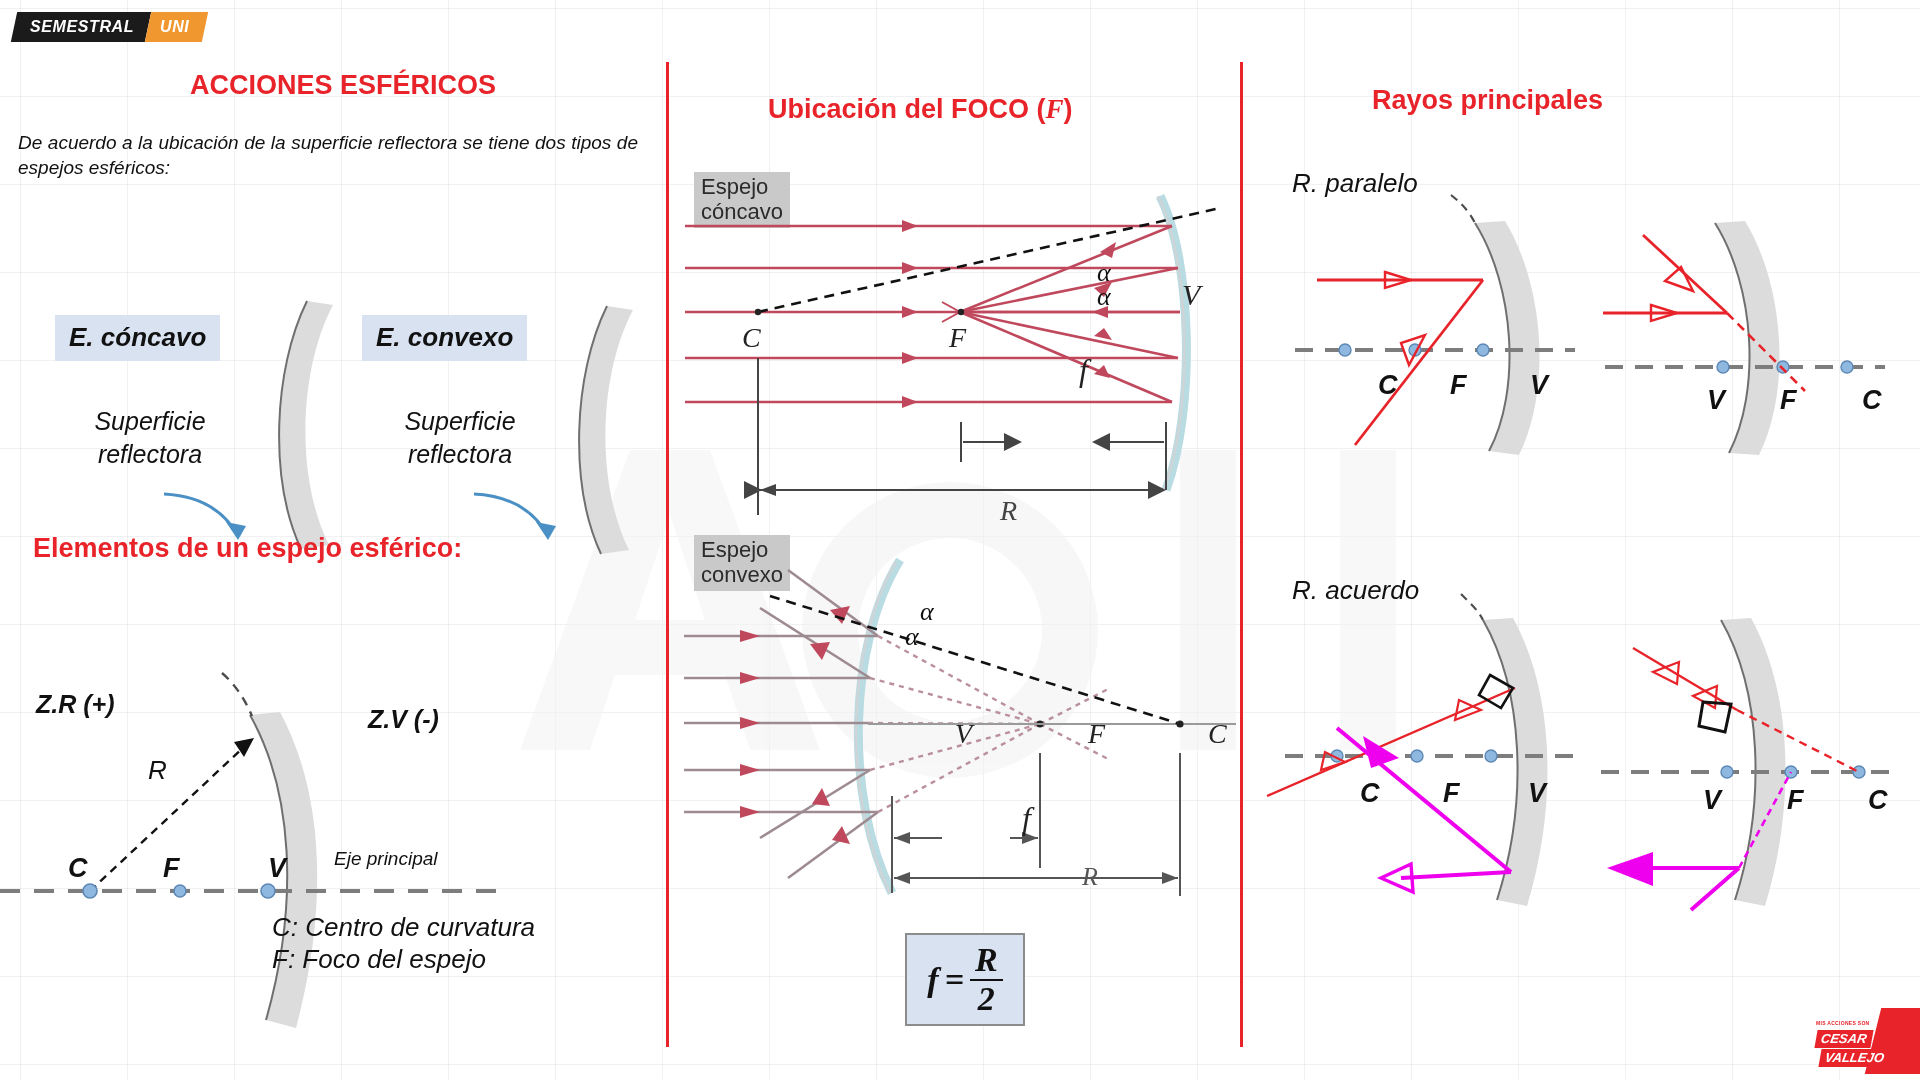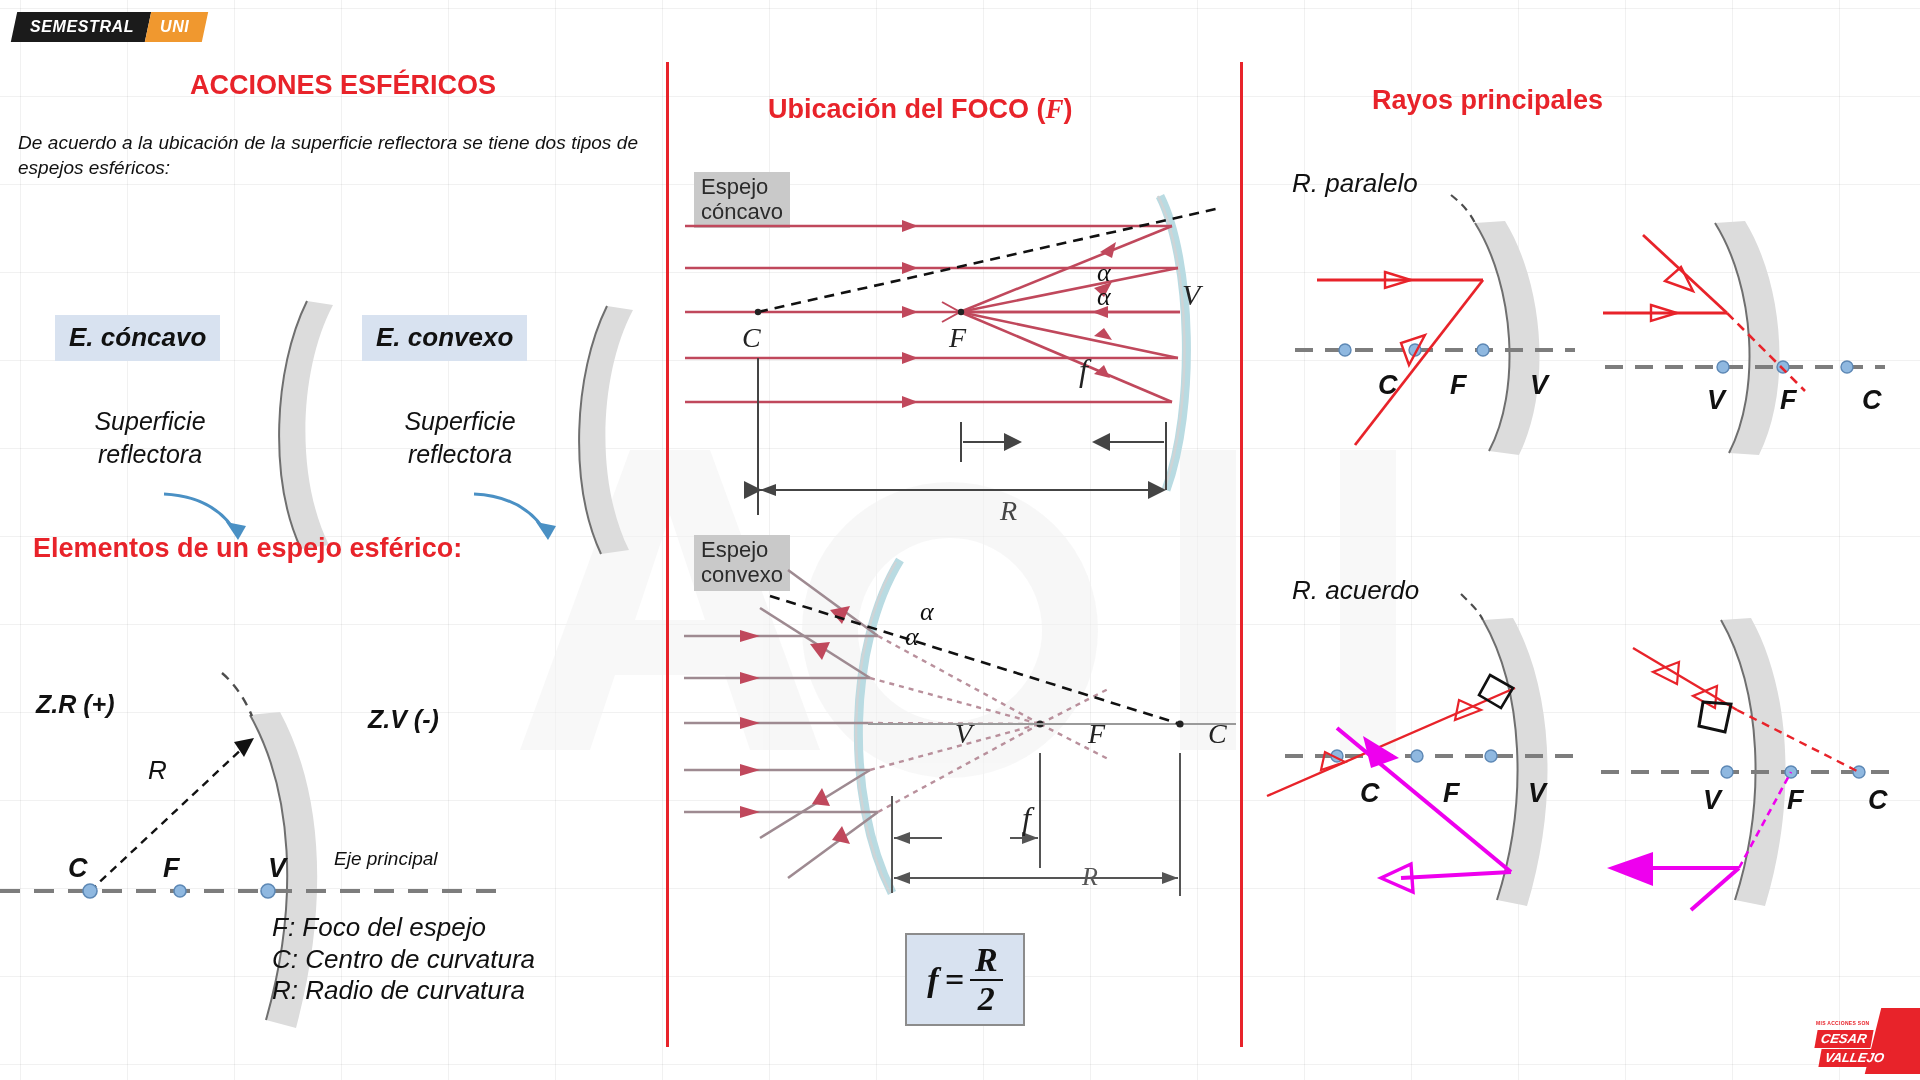--- a/index.html
+++ b/index.html
@@ -259,23 +259,22 @@
 
 <div class="zone-label" id="zone-zr">Z.R (+)</div>
 <div class="zone-label" id="zone-zv">Z.V (-)</div>
 <div id="label-R-left">R</div>
 <div id="label-eje">Eje principal</div>
 <div class="pt-label" id="lbl-C-left">C</div>
 <div class="pt-label" id="lbl-F-left">F</div>
 <div class="pt-label" id="lbl-V-left">V</div>
 
 <div id="legend-list">
+  <div>C: Centro de curvatura</div>
   <div>F: Foco del espejo</div>
-  <div>C: Centro de curvatura</div>
-  <div>R: Radio de curvatura</div>
 </div>
 
 <div class="title-red" id="title-center">
   <span>Ubicación del FOCO (</span><span style="font-family:'Liberation Serif',serif;font-style:italic;">F</span><span>)</span>
 </div>
 
 <div class="chip" id="chip-concavo">Espejo
 cóncavo</div>
 <div class="chip" id="chip-convexo">Espejo
 convexo</div>

